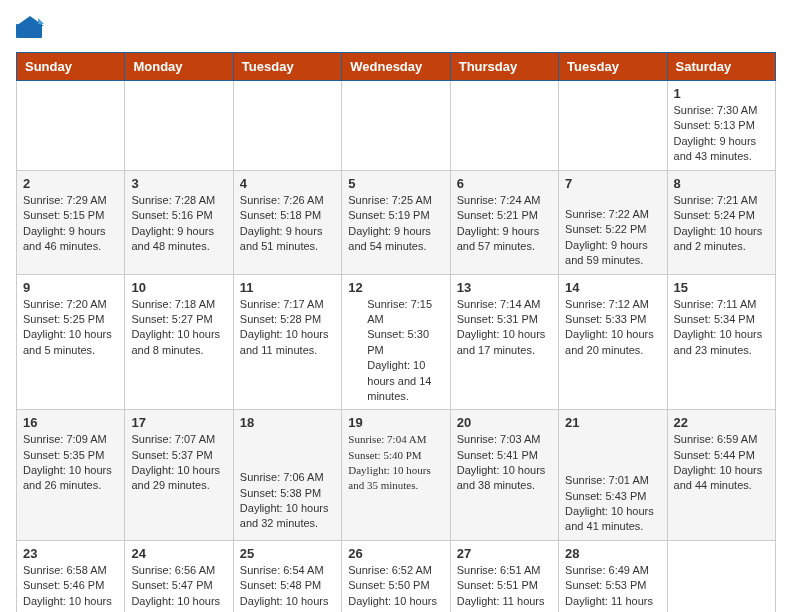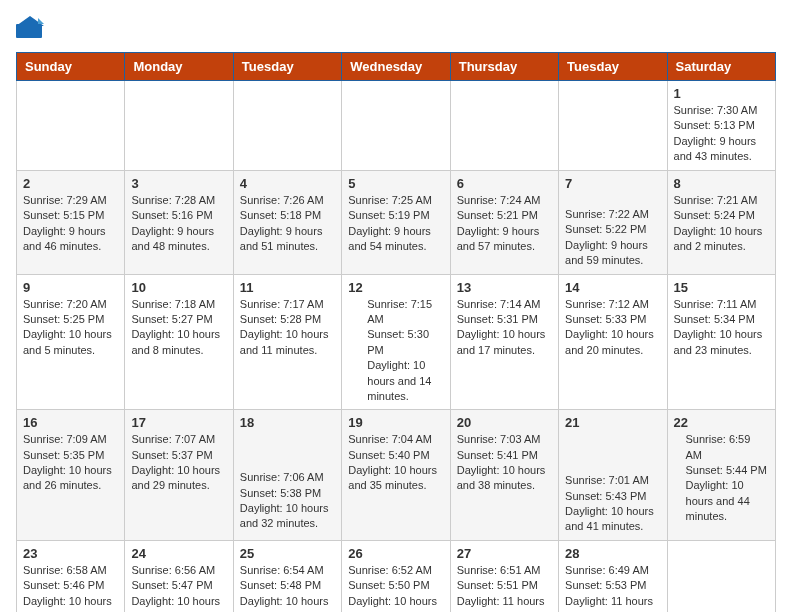--- a/index.html
+++ b/index.html
@@ -245,39 +245,39 @@
 Daylight: 10 hours and 29 minutes.</div>
         </td>
         <td>
           <span class="day-number">18</span>
           <div class="day-info" style="white-space: pre-line; margin-top: 40px;">Sunrise: 7:06 AM
 Sunset: 5:38 PM
 Daylight: 10 hours and 32 minutes.</div>
         </td>
         <td>
           <span class="day-number">19</span>
-          <div class="day-info" style="white-space: pre-line;">Sunrise: 7:04 AM
+          <div class="day-info" style="white-space: pre-line; font-family: Liberation Serif, serif;">Sunrise: 7:04 AM
 Sunset: 5:40 PM
 Daylight: 10 hours and 35 minutes.</div>
         </td>
         <td>
           <span class="day-number">20</span>
           <div class="day-info" style="white-space: pre-line;">Sunrise: 7:03 AM
 Sunset: 5:41 PM
 Daylight: 10 hours and 38 minutes.</div>
         </td>
         <td>
           <span class="day-number">21</span>
           <div class="day-info" style="white-space: pre-line; margin-top: 43px;">Sunrise: 7:01 AM
 Sunset: 5:43 PM
 Daylight: 10 hours and 41 minutes.</div>
         </td>
         <td>
           <span class="day-number">22</span>
-          <div class="day-info" style="white-space: pre-line; margin-left: 12px;">Sunrise: 6:59 AM
+          <div class="day-info" style="white-space: pre-line;">Sunrise: 6:59 AM
 Sunset: 5:44 PM
 Daylight: 10 hours and 44 minutes.</div>
         </td>
       </tr>
       <tr>
         <td>
           <span class="day-number">23</span>
           <div class="day-info" style="white-space: pre-line;">Sunrise: 6:58 AM
 Sunset: 5:46 PM
 Daylight: 10 hours and 48 minutes.</div>

